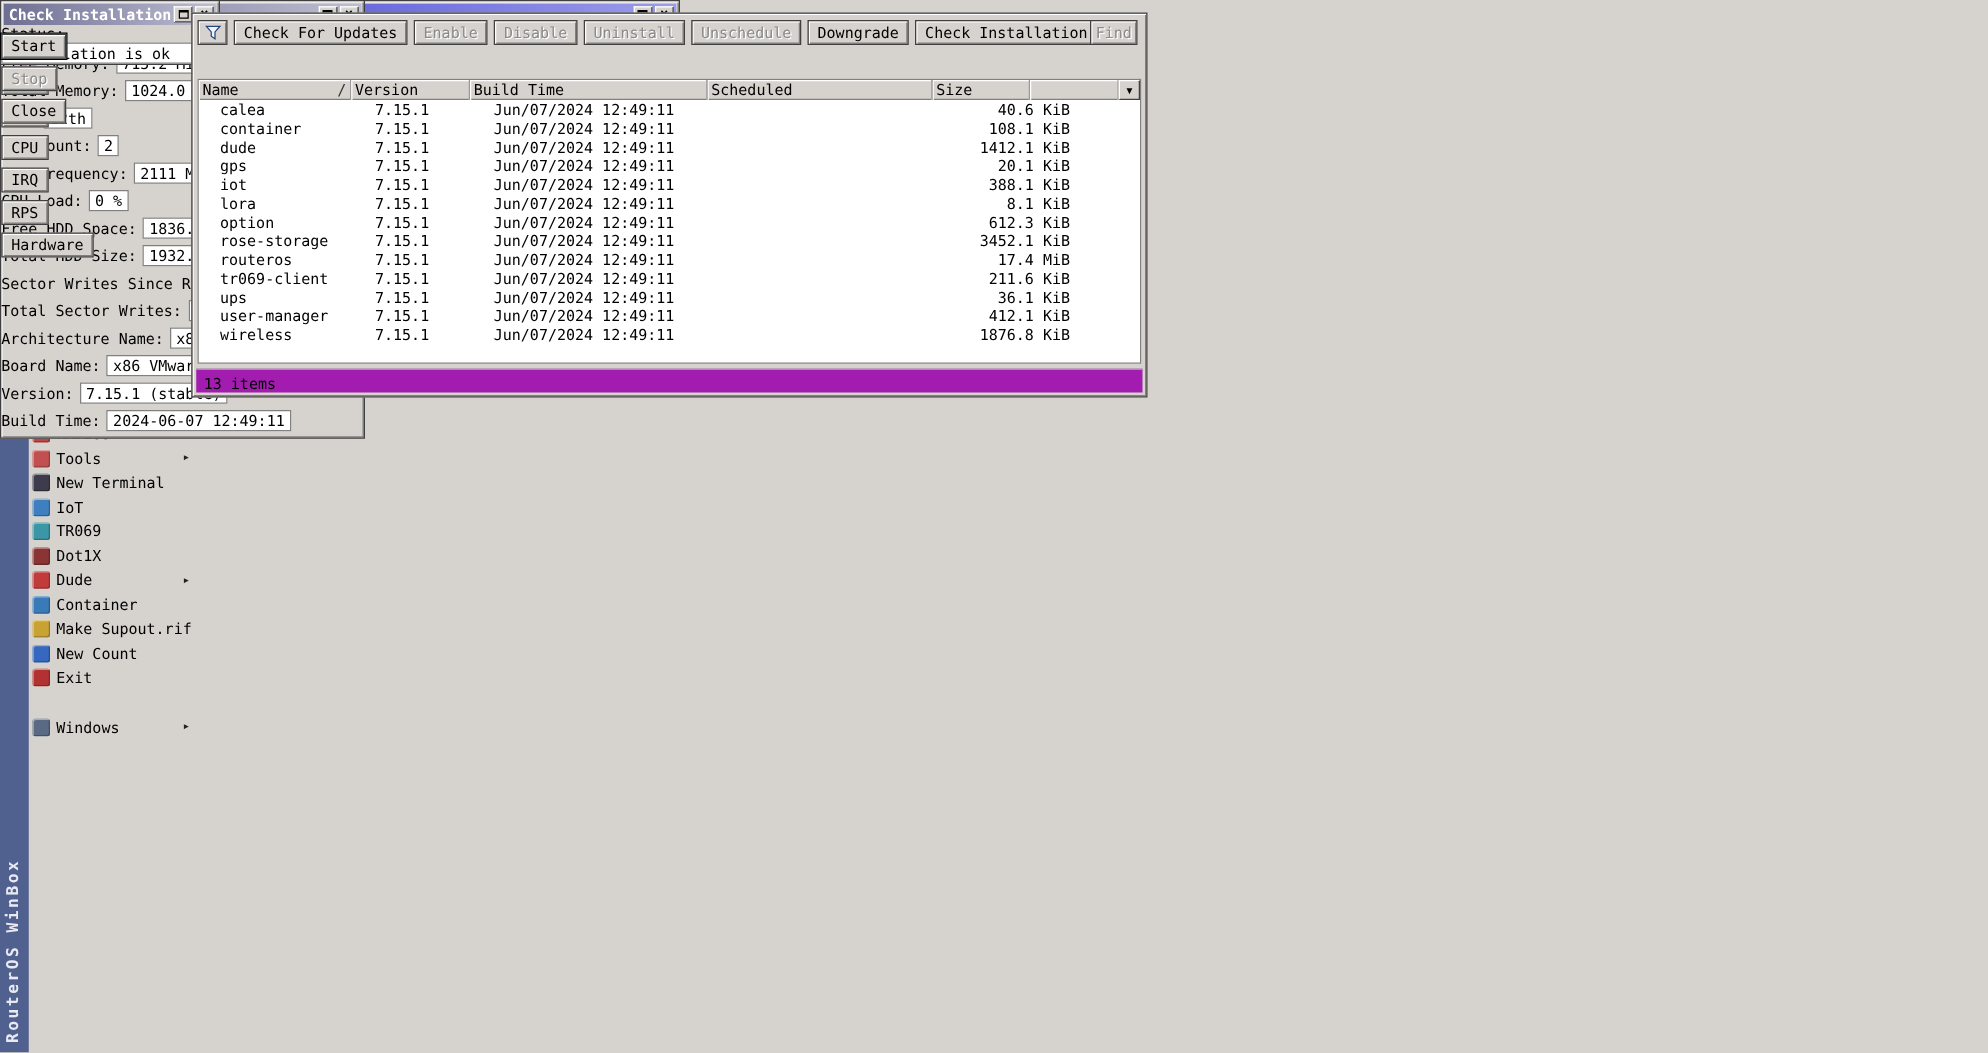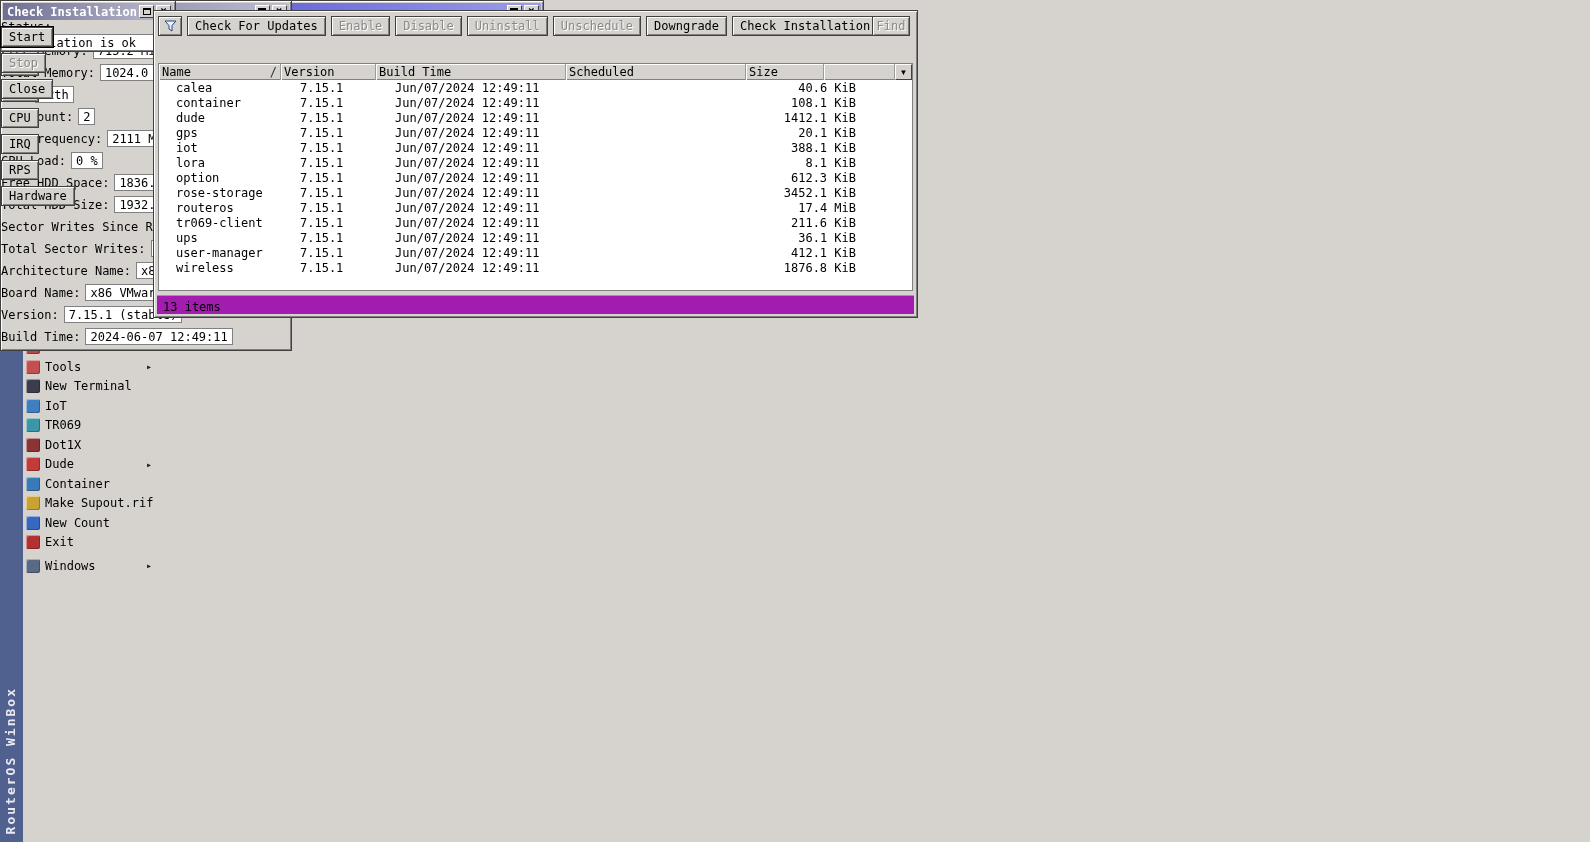--- a/index.html
+++ b/index.html
@@ -11,21 +11,21 @@
   .brand span{position:absolute;bottom:8px;left:3px;writing-mode:vertical-rl;transform:rotate(180deg);
     color:#e9e9f2;font-size:13px;font-weight:bold;letter-spacing:2px;white-space:nowrap}
 
   
   .sidebar{position:absolute;left:23px;top:0;width:130px;height:842px;padding-top:6px}
   .sb-item{display:flex;align-items:center;height:19.5px;padding:0 3px;position:relative;cursor:default}
   .sb-icon{width:14px;height:14px;margin-right:5px;flex:0 0 auto;border-radius:2px;
     box-shadow:inset 1px 1px 0 rgba(255,255,255,.45), inset -1px -1px 0 rgba(0,0,0,.25)}
   .sb-label{white-space:nowrap}
   .sb-arrow{position:absolute;right:1px;font-size:10px;color:#222}
-  .sb-gap{margin-top:4px}
+  .sb-gap{margin-top:20px}
 
   
   .window{position:absolute;background:#d6d3ce;border:1px solid #404040;
     box-shadow:inset 1px 1px 0 #ffffff, inset -1px -1px 0 #808080}
   .titlebar{height:17px;margin:2px 2px 0 2px;display:flex;align-items:center;padding:0 2px 0 4px;
     color:#fff;font-weight:bold;white-space:nowrap;overflow:hidden}
   .titlebar.active{background:linear-gradient(90deg,#3232cd,#9c9cea)}
   .titlebar.inactive{background:linear-gradient(90deg,#6e6e92,#bdbdd2)}
   .tb-btns{margin-left:auto;display:flex}
   .tb-btn{width:15px;height:13px;margin-left:2px;background:#d6d3ce;border:1px solid;border-color:#fff #404040 #404040 #fff;

